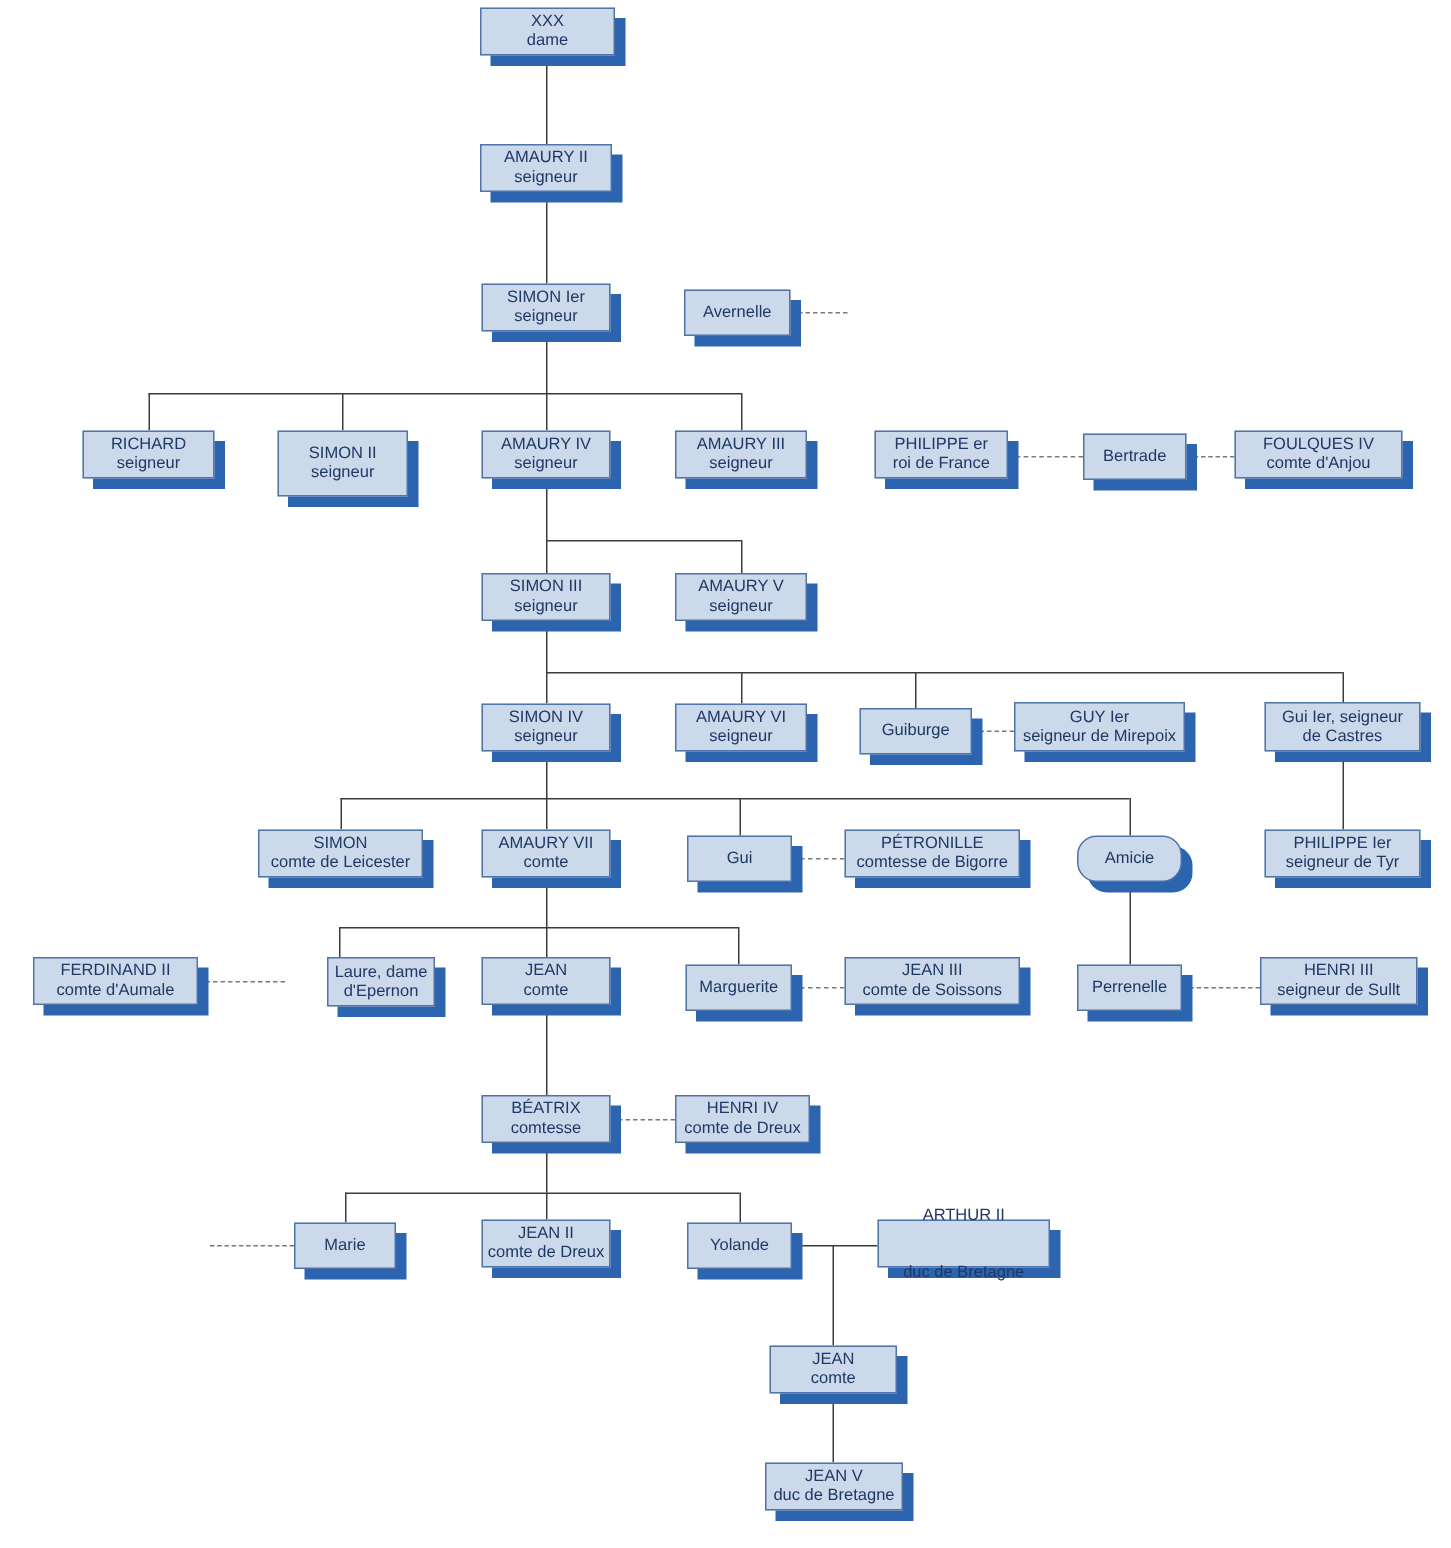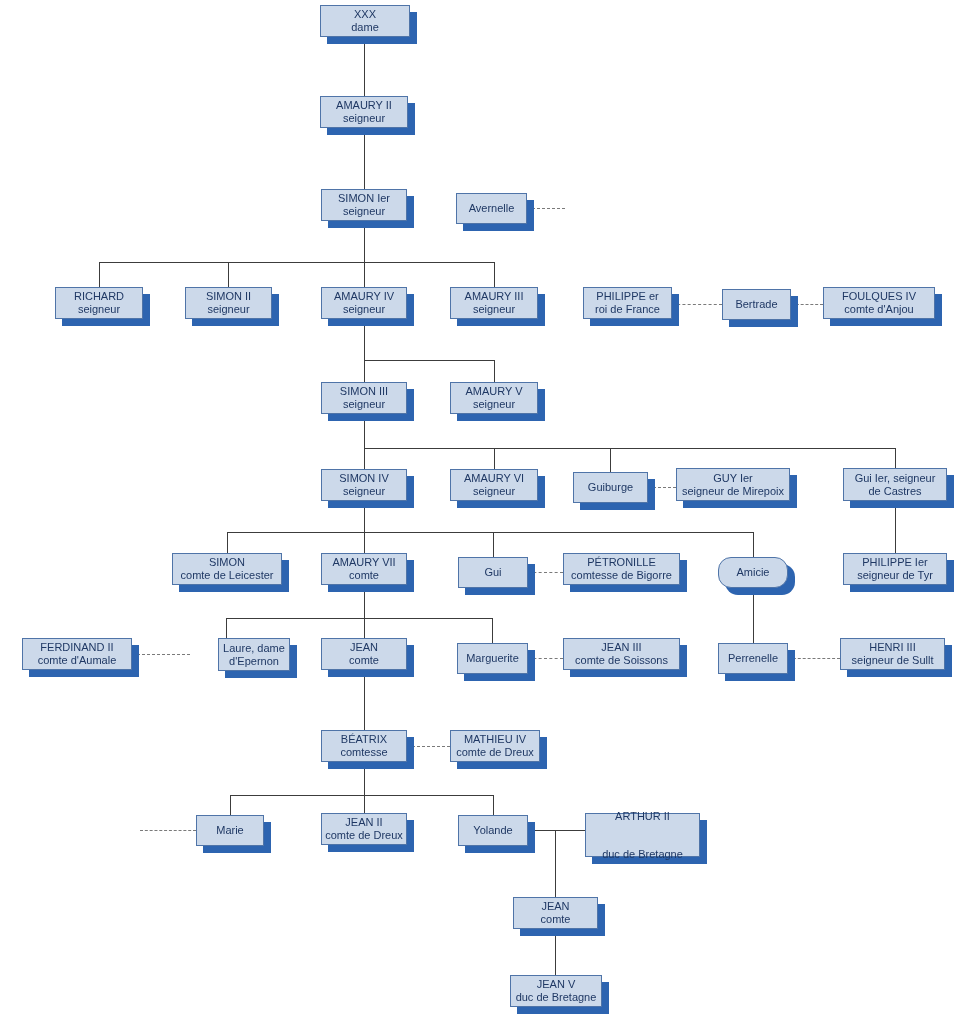--- a/index.html
+++ b/index.html
@@ -103,21 +103,21 @@
       <div class="node-line">SIMON Ier</div>
       <div class="node-line">seigneur</div>
     </div>
     <div class="node" style="left: 456px; top: 193px; width: 71px; height: 31px;">
       <div class="node-line">Avernelle</div>
     </div>
     <div class="node" style="left: 55px; top: 287px; width: 88px; height: 32px;">
       <div class="node-line">RICHARD</div>
       <div class="node-line">seigneur</div>
     </div>
-    <div class="node" style="left: 185px; top: 287px; width: 87px; height: 32px;">
+    <div class="node" style="left: 185px; top: 287px; width: 87px; height: 44px;">
       <div class="node-line">SIMON II</div>
       <div class="node-line">seigneur</div>
     </div>
     <div class="node" style="left: 321px; top: 287px; width: 86px; height: 32px;">
       <div class="node-line">AMAURY IV</div>
       <div class="node-line">seigneur</div>
     </div>
     <div class="node" style="left: 450px; top: 287px; width: 88px; height: 32px;">
       <div class="node-line">AMAURY III</div>
       <div class="node-line">seigneur</div>
@@ -206,34 +206,34 @@
     </div>
     <div class="node" style="left: 840px; top: 638px; width: 105px; height: 32px;">
       <div class="node-line">HENRI III</div>
       <div class="node-line">seigneur de Sullt</div>
     </div>
     <div class="node" style="left: 321px; top: 730px; width: 86px; height: 32px;">
       <div class="node-line">BÉATRIX</div>
       <div class="node-line">comtesse</div>
     </div>
     <div class="node" style="left: 450px; top: 730px; width: 90px; height: 32px;">
-      <div class="node-line">MATHIEU IV</div>
+      <div class="node-line">HENRI IV</div>
       <div class="node-line">comte de Dreux</div>
     </div>
     <div class="node" style="left: 196px; top: 815px; width: 68px; height: 31px;">
       <div class="node-line">Marie</div>
     </div>
     <div class="node" style="left: 321px; top: 813px; width: 86px; height: 32px;">
       <div class="node-line">JEAN II</div>
       <div class="node-line">comte de Dreux</div>
     </div>
     <div class="node" style="left: 458px; top: 815px; width: 70px; height: 31px;">
       <div class="node-line">Yolande</div>
     </div>
-    <div class="node" style="left: 585px; top: 813px; width: 115px; height: 44px; gap: 25px;">
+    <div class="node" style="left: 585px; top: 813px; width: 115px; height: 32px; gap: 25px;">
       <div class="node-line">ARTHUR II</div>
       <div class="node-line">duc de Bretagne</div>
     </div>
     <div class="node" style="left: 513px; top: 897px; width: 85px; height: 32px;">
       <div class="node-line">JEAN</div>
       <div class="node-line">comte</div>
     </div>
     <div class="node" style="left: 510px; top: 975px; width: 92px; height: 32px;">
       <div class="node-line">JEAN V</div>
       <div class="node-line">duc de Bretagne</div>

